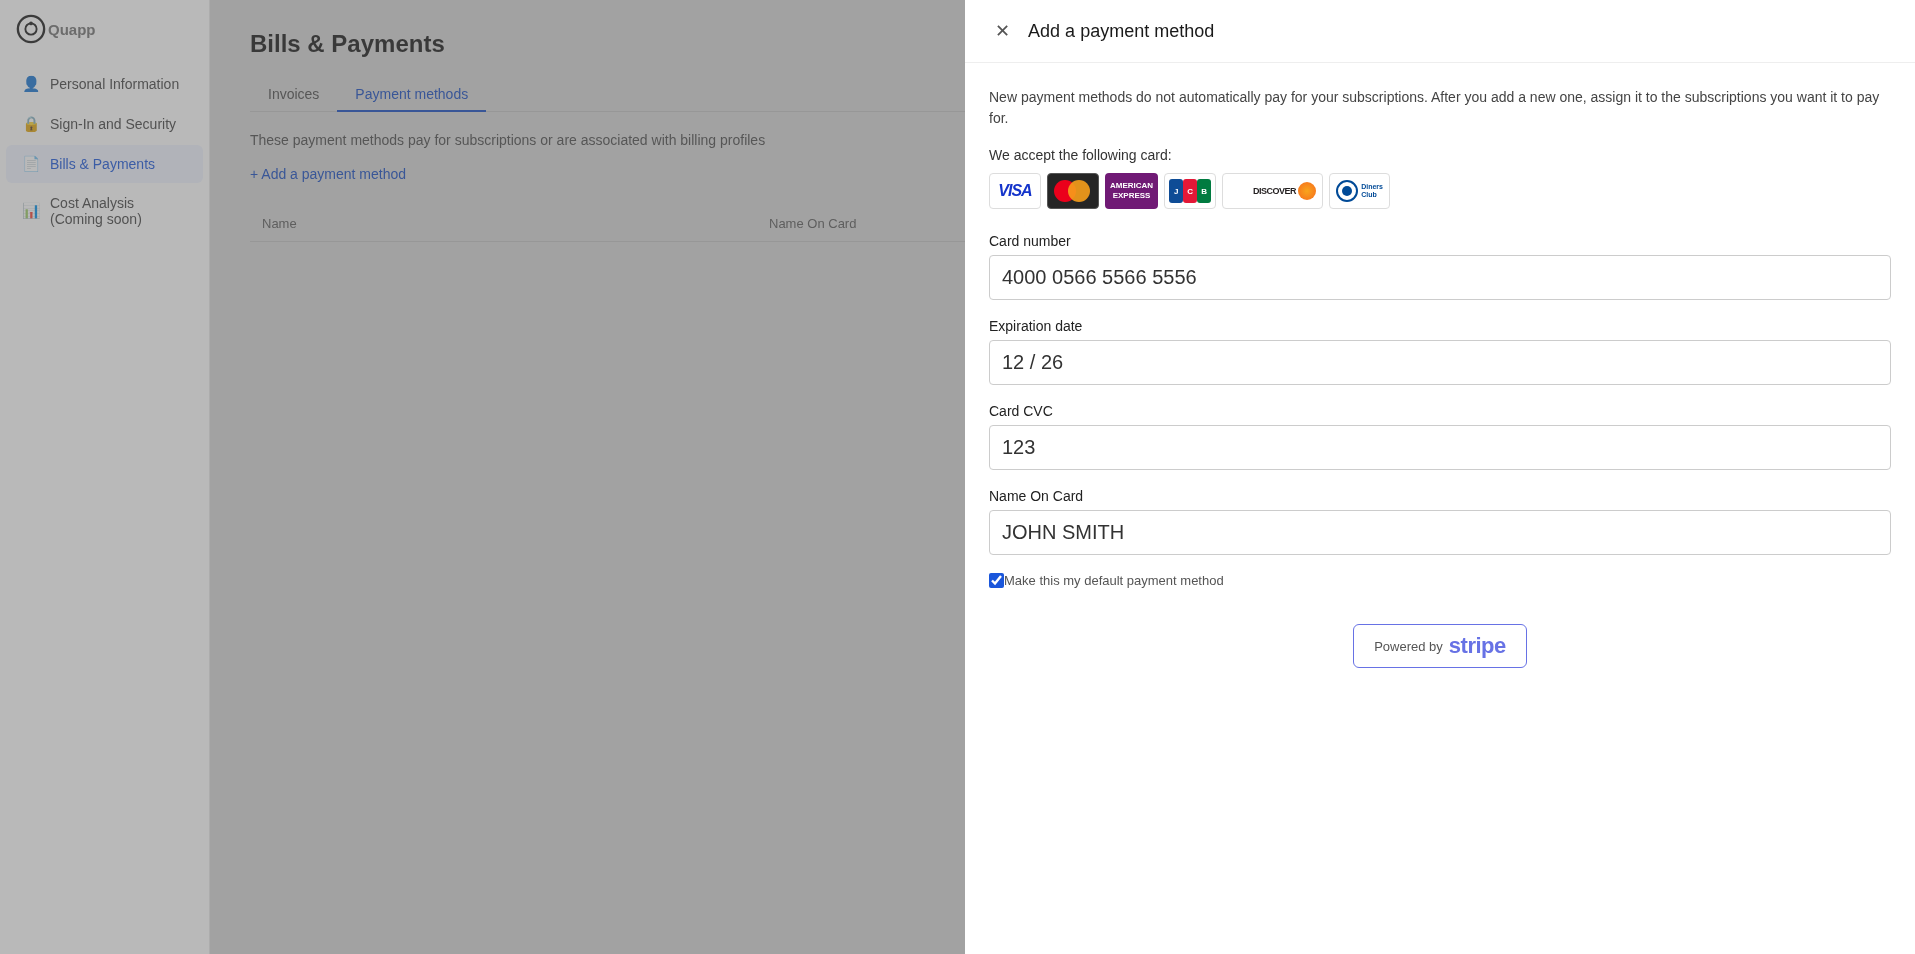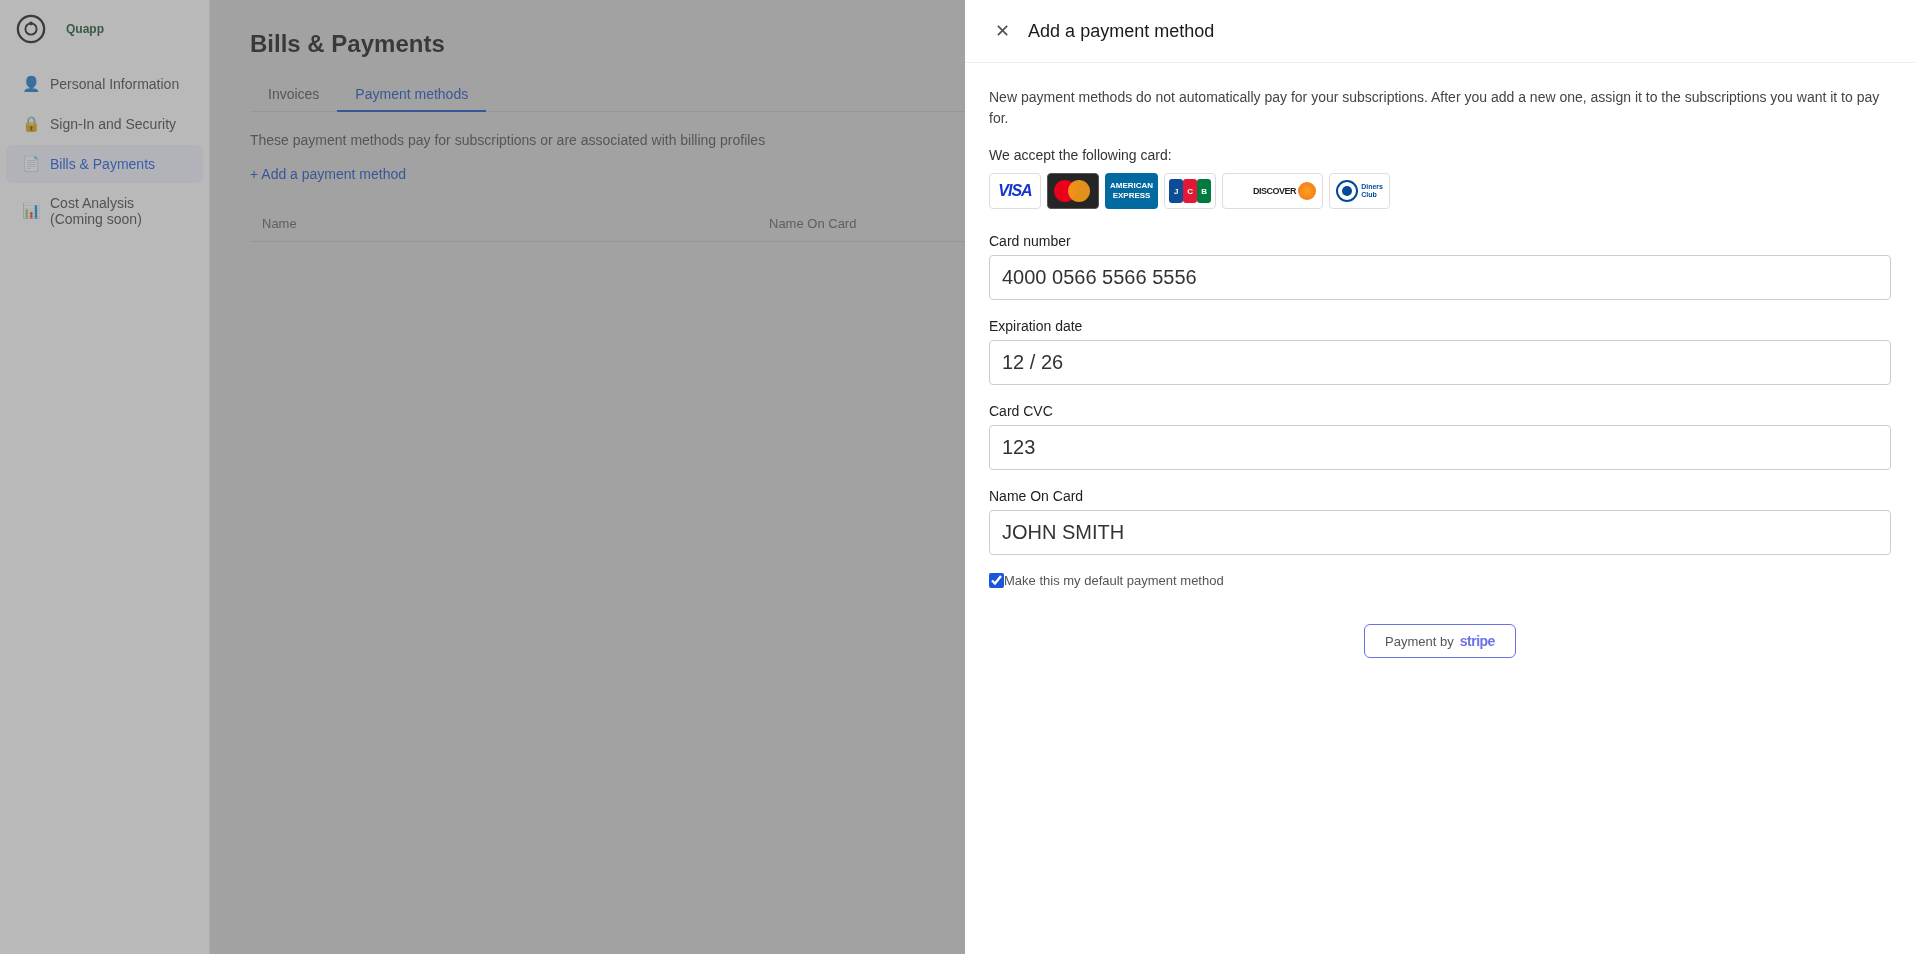--- a/index.html
+++ b/index.html
@@ -12,25 +12,25 @@
       background: #fff;
       border-right: 1px solid #e8e8e8;
       display: flex;
       flex-direction: column;
       padding-top: 0;
       z-index: 1;
     }
     .sidebar-logo {
       display: flex;
       align-items: center;
-      gap: 20px;
+      gap: 2px;
       padding: 14px 16px 20px 16px;
-      font-size: 12px;
+      font-size: 15px;
       font-weight: 700;
-      color: #14532d;
+      color: #737373;
     }
     .sidebar-logo-icon {
       width: 30px;
       height: 30px;
     }
     .sidebar-item {
       display: flex;
       align-items: center;
       gap: 10px;
       padding: 10px 16px;
@@ -292,21 +292,21 @@
       border: 1.5px solid #6772e5;
       border-radius: 6px;
       padding: 8px 20px;
       display: flex;
       align-items: center;
       gap: 6px;
       font-size: 13px;
       color: #555;
     }
     .stripe-text {
-      font-size: 14px;
+      font-size: 22px;
       font-weight: 900;
       color: #6772e5;
       font-family: 'Arial Black', Arial, sans-serif;
       letter-spacing: -0.5px;
     }
     .powered-text {
       font-size: 13px;
       color: #555;
     }
 
@@ -466,21 +466,21 @@
 
         <div class="card-icon visa">VISA</div>
 
         <div class="card-icon mastercard" style="background:#252525;padding:4px 6px;display:flex;align-items:center;justify-content:center;">
           <div class="mc-circles">
             <div class="mc-circle mc-red"></div>
             <div class="mc-circle mc-yellow"></div>
           </div>
         </div>
 
-        <div class="card-icon amex" style="font-size:8px;font-weight:700;color:#fff;background:#0369a1;padding:4px 5px;text-align:center;min-width:52px;line-height:1.2;">
+        <div class="card-icon amex" style="font-size:8px;font-weight:700;color:#fff;background:#701a75;padding:4px 5px;text-align:center;min-width:52px;line-height:1.2;">
           AMERICAN<br>EXPRESS
         </div>
 
         <div class="card-icon" style="background:#fff;border:1px solid #ddd;padding:4px;display:flex;align-items:center;gap:0;border-radius:4px;">
           <div class="jcb-logo">
             <div class="jcb-block jcb-b1">J</div>
             <div class="jcb-block jcb-b2">C</div>
             <div class="jcb-block jcb-b3">B</div>
           </div>
         </div>
@@ -528,19 +528,19 @@
       <div class="checkbox-group">
         <input type="checkbox" checked="" style="">
         <span class="checkbox-label">Make this my default payment method</span>
       </div>
 
       
 
       
       <div class="powered-by-stripe">
         <div class="stripe-badge">
-          <span class="powered-text">Payment by</span>
+          <span class="powered-text">Powered by</span>
           <span class="stripe-text">stripe</span>
         </div>
       </div>
     </div>
   </div>
 </div>
 
 </body></html>

